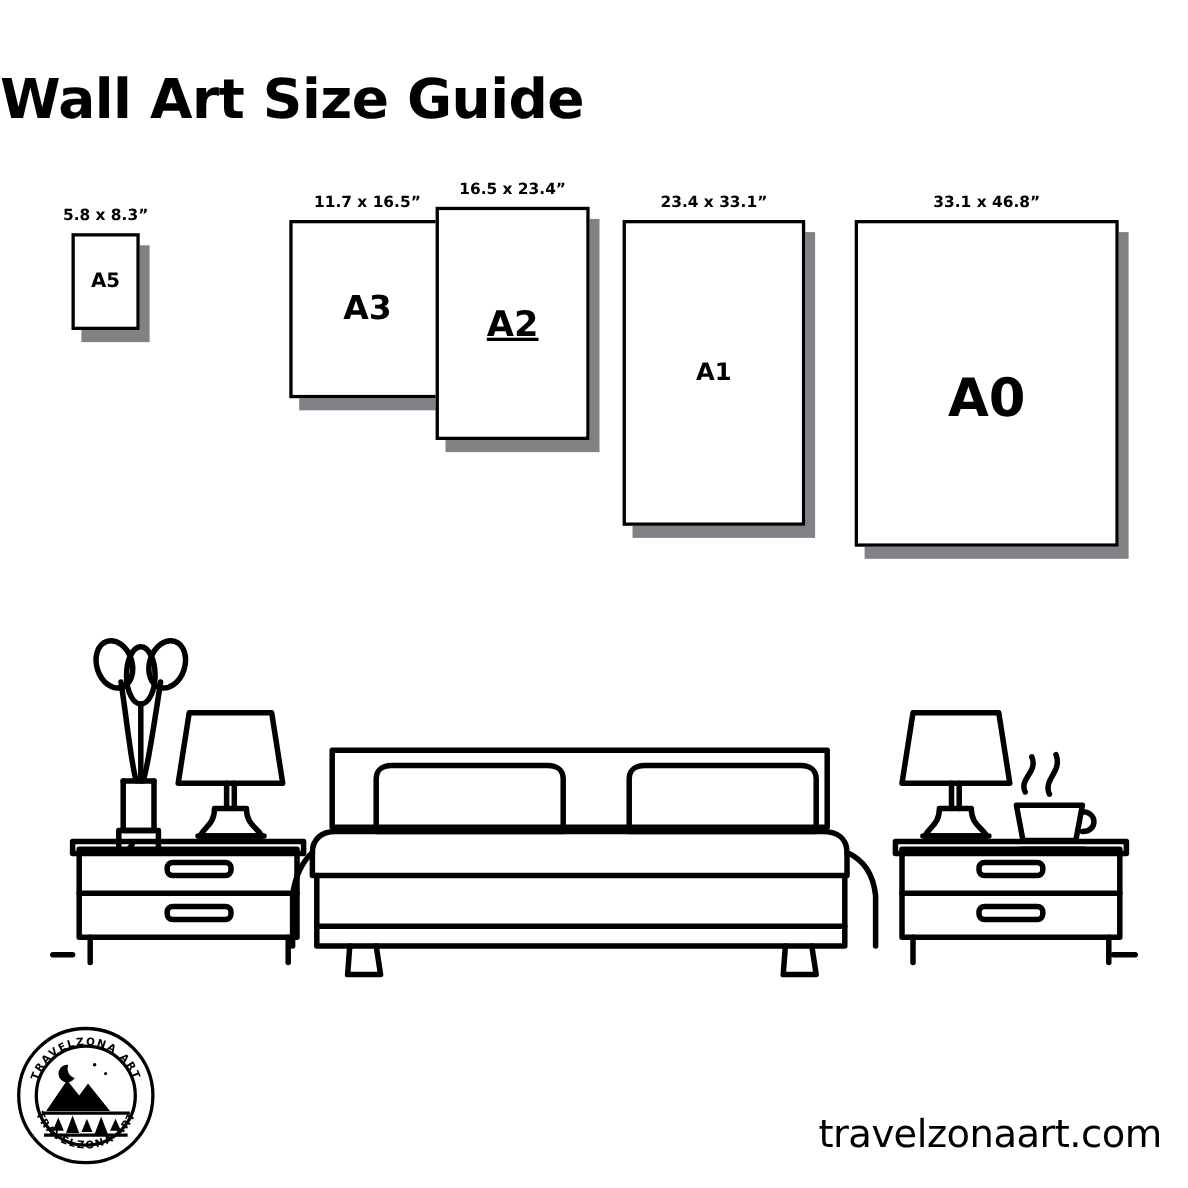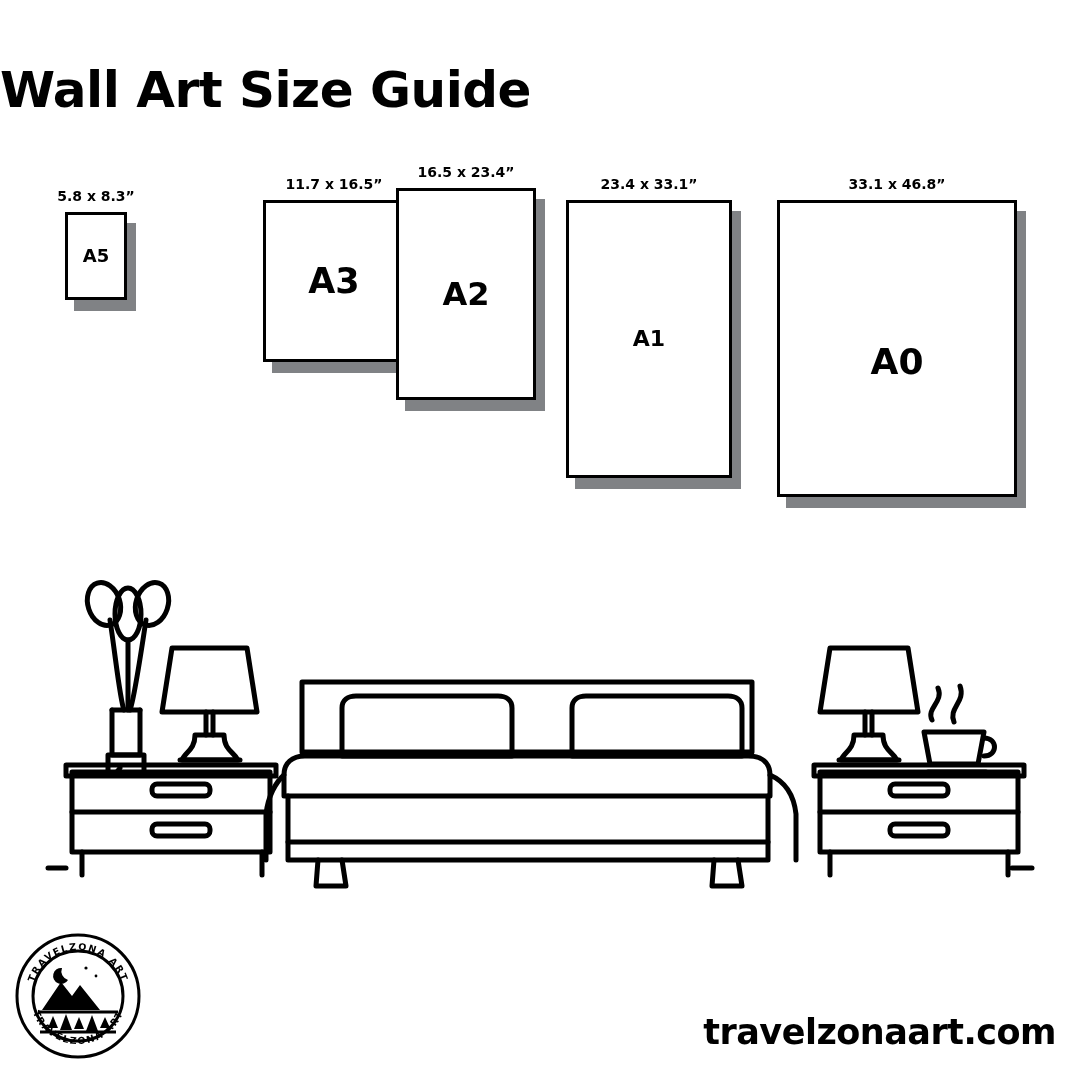--- a/index.html
+++ b/index.html
@@ -95,21 +95,21 @@
     width: 128px;
     height: 128px;
   }
 
   
   .website {
     position: absolute;
     right: 24px;
     bottom: 28px;
     font-size: 35px;
-    font-weight: bold;
+    font-weight: normal;
     font-family: "DejaVu Sans", sans-serif;
     letter-spacing: -0.5px;
   }
 </style>
 </head>
 <body>
 
 <div class="title">Wall Art Size Guide</div>
 
 <div id="frames">
@@ -117,42 +117,42 @@
       <div class="frame-caption">5.8 x 8.3”</div>
       <div class="frame-shadow" style="background: rgb(128, 130, 133);"></div>
       <div class="frame-box">
         <div class="frame-label" style="font-size: 18px; text-align: right;">A5</div>
       </div>
     </div>
     <div class="frame-group" style="left: 263px; top: 200px; width: 106px; height: 162px; padding-left: 36px;">
       <div class="frame-caption">11.7 x 16.5”</div>
       <div class="frame-shadow" style="background: rgb(128, 130, 133);"></div>
       <div class="frame-box">
-        <div class="frame-label" style="font-size: 35px;">A3</div>
+        <div class="frame-label" style="font-size: 30px;">A3</div>
       </div>
     </div>
     <div class="frame-group" style="left: 396px; top: 188px; width: 140px; height: 212px;">
       <div class="frame-caption">16.5 x 23.4”</div>
       <div class="frame-shadow" style="background: rgb(128, 130, 133);"></div>
       <div class="frame-box">
-        <div class="frame-label" style="font-size: 32px;">A2</div>
+        <div class="frame-label" style="font-size: 32px; text-decoration: underline;">A2</div>
       </div>
     </div>
     <div class="frame-group" style="left: 566px; top: 200px; width: 166px; height: 278px;">
       <div class="frame-caption">23.4 x 33.1”</div>
       <div class="frame-shadow" style="background: rgb(128, 130, 133);"></div>
       <div class="frame-box">
         <div class="frame-label" style="font-size: 22px;">A1</div>
       </div>
     </div>
     <div class="frame-group" style="left: 777px; top: 200px; width: 240px; height: 297px;">
       <div class="frame-caption">33.1 x 46.8”</div>
       <div class="frame-shadow" style="background: rgb(128, 130, 133);"></div>
       <div class="frame-box">
-        <div class="frame-label" style="font-size: 36px; margin-top: 26px;">A0</div>
+        <div class="frame-label" style="font-size: 48px; margin-top: 26px;">A0</div>
       </div>
     </div>
   </div>
 
 <div id="bedroom">
 <svg viewBox="0 0 1080 360" width="1080" height="360" xmlns="http://www.w3.org/2000/svg">
   <g fill="none" stroke="#000000" stroke-width="5" stroke-linecap="round" stroke-linejoin="round">
 
     <line x1="48" y1="308" x2="66" y2="308"></line>
 

